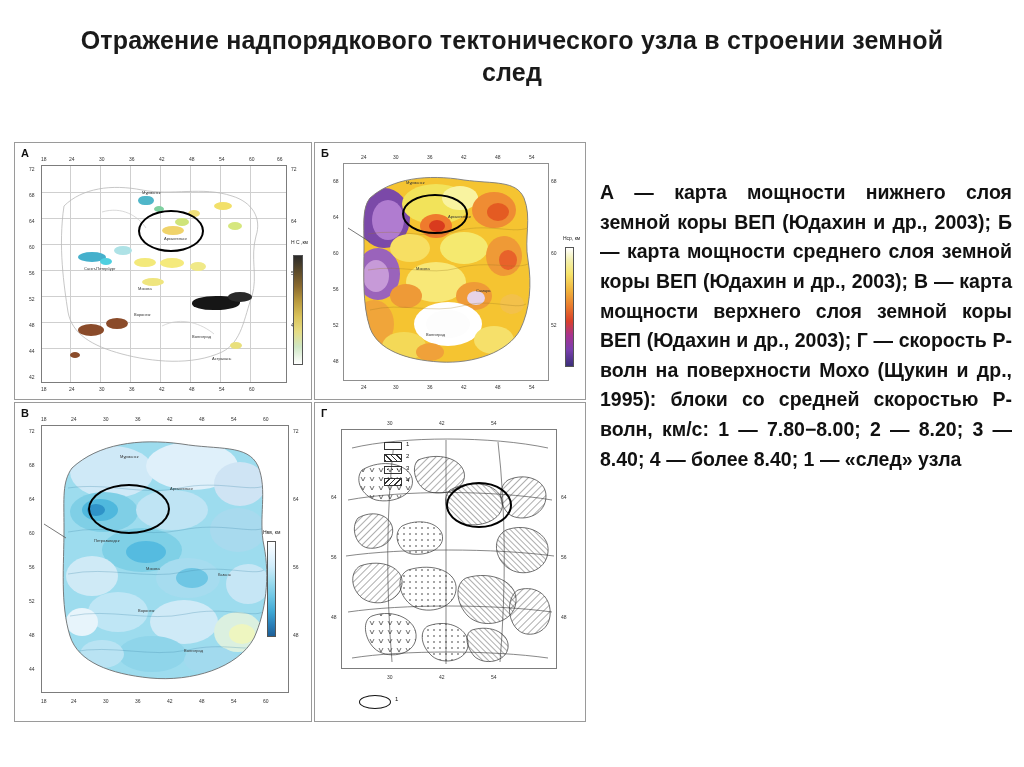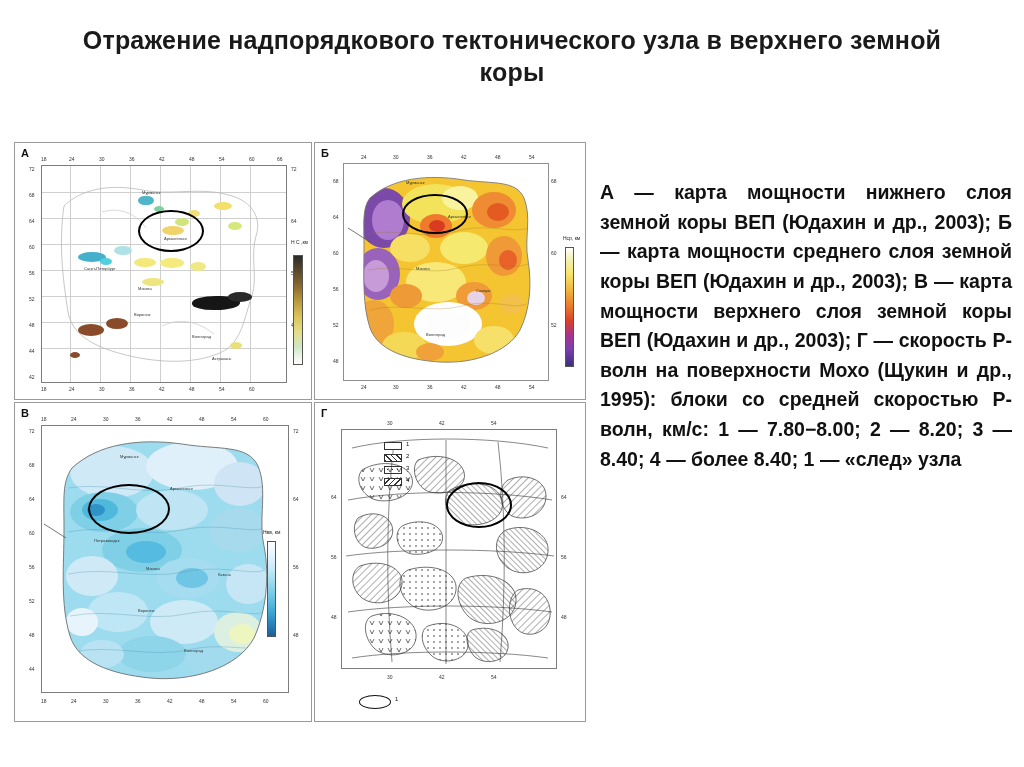--- a/index.html
+++ b/index.html
@@ -126,21 +126,21 @@
   }
   .legend-txt-g {
     position: absolute;
     font-size: 6px;
     color: #111;
   }
 </style>
 </head>
 <body>
 
-<div id="slide-title">Отражение надпорядкового тектонического узла в верхнего земной коры</div>
+<div id="slide-title">Отражение надпорядкового тектонического узла в строении земной след</div>
 
 <div id="figure-block">
 
   <div class="panel" id="panel-a">
     <div class="panel-letter">А</div>
 
     <div class="map-frame" style="left:26px; top:22px; width:246px; height:218px;">
 
       <div class="grid-line" style="left:28px; top:0; width:1px; height:100%;"></div>
       <div class="grid-line" style="left:58px; top:0; width:1px; height:100%;"></div>

